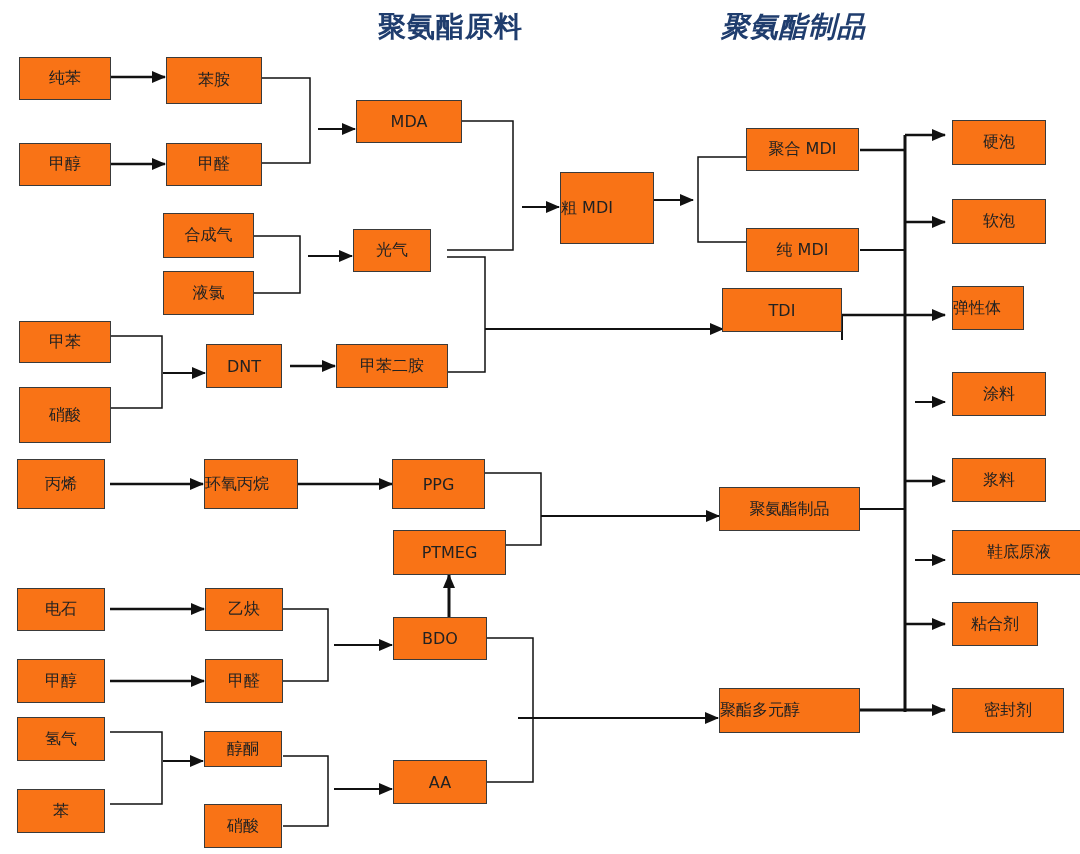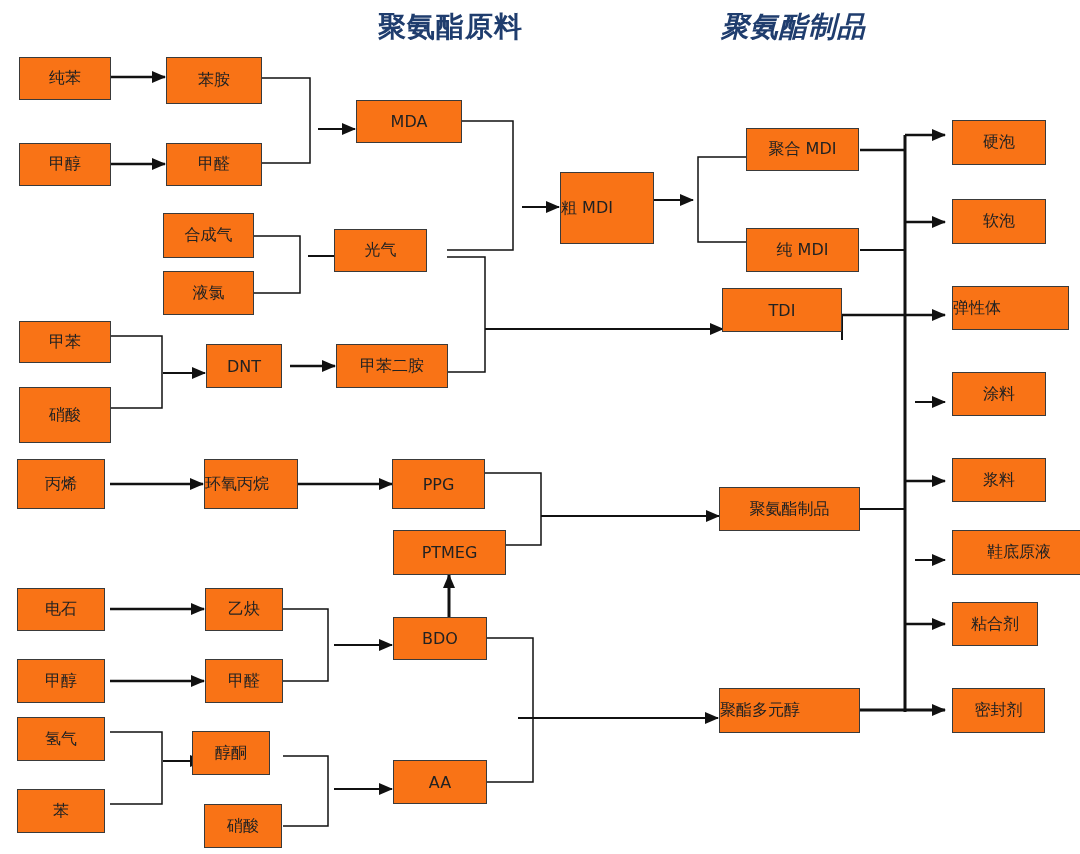--- a/index.html
+++ b/index.html
@@ -96,38 +96,38 @@
 <div class="node" style="left:17px;top:789px;width:88px;height:44px">苯</div>
 
 <div class="node" style="left:166px;top:57px;width:96px;height:47px">苯胺</div>
 <div class="node" style="left:166px;top:143px;width:96px;height:43px">甲醛</div>
 <div class="node" style="left:163px;top:213px;width:91px;height:45px">合成气</div>
 <div class="node" style="left:163px;top:271px;width:91px;height:44px">液氯</div>
 <div class="node" style="left:206px;top:344px;width:76px;height:44px">DNT</div>
 <div class="node left" style="left:204px;top:459px;width:94px;height:50px">环氧丙烷</div>
 <div class="node" style="left:205px;top:588px;width:78px;height:43px">乙炔</div>
 <div class="node" style="left:205px;top:659px;width:78px;height:44px">甲醛</div>
-<div class="node" style="left:192px;top:731px;width:78px;height:44px">醇酮</div>
+<div class="node" style="left:204px;top:731px;width:78px;height:36px">醇酮</div>
 <div class="node" style="left:204px;top:804px;width:78px;height:44px">硝酸</div>
 
 <div class="node" style="left:356px;top:100px;width:106px;height:43px">MDA</div>
-<div class="node" style="left:334px;top:229px;width:93px;height:43px">光气</div>
+<div class="node" style="left:353px;top:229px;width:78px;height:43px">光气</div>
 <div class="node" style="left:336px;top:344px;width:112px;height:44px">甲苯二胺</div>
 <div class="node" style="left:392px;top:459px;width:93px;height:50px">PPG</div>
 <div class="node" style="left:393px;top:530px;width:113px;height:45px">PTMEG</div>
 <div class="node" style="left:393px;top:617px;width:94px;height:43px">BDO</div>
 <div class="node" style="left:393px;top:760px;width:94px;height:44px">AA</div>
 
 <div class="node left" style="left:560px;top:172px;width:94px;height:72px">粗 MDI</div>
 <div class="node" style="left:746px;top:128px;width:113px;height:43px">聚合 MDI</div>
 <div class="node" style="left:746px;top:228px;width:113px;height:44px">纯 MDI</div>
 <div class="node" style="left:722px;top:288px;width:120px;height:44px">TDI</div>
 <div class="node" style="left:719px;top:487px;width:141px;height:44px">聚氨酯制品</div>
 <div class="node left" style="left:719px;top:688px;width:141px;height:45px">聚酯多元醇</div>
 
 <div class="node" style="left:952px;top:120px;width:94px;height:45px">硬泡</div>
 <div class="node" style="left:952px;top:199px;width:94px;height:45px">软泡</div>
-<div class="node left" style="left:952px;top:286px;width:117px;height:44px">弹性体</div>
+<div class="node left" style="left:952px;top:286px;width:72px;height:44px">弹性体</div>
 <div class="node" style="left:952px;top:372px;width:94px;height:44px">涂料</div>
 <div class="node" style="left:952px;top:458px;width:94px;height:44px">浆料</div>
 <div class="node" style="left:952px;top:530px;width:134px;height:45px">鞋底原液</div>
 <div class="node" style="left:952px;top:602px;width:86px;height:44px">粘合剂</div>
-<div class="node" style="left:952px;top:688px;width:93px;height:45px">密封剂</div>
+<div class="node" style="left:952px;top:688px;width:112px;height:45px">密封剂</div>
 
 </body></html>

